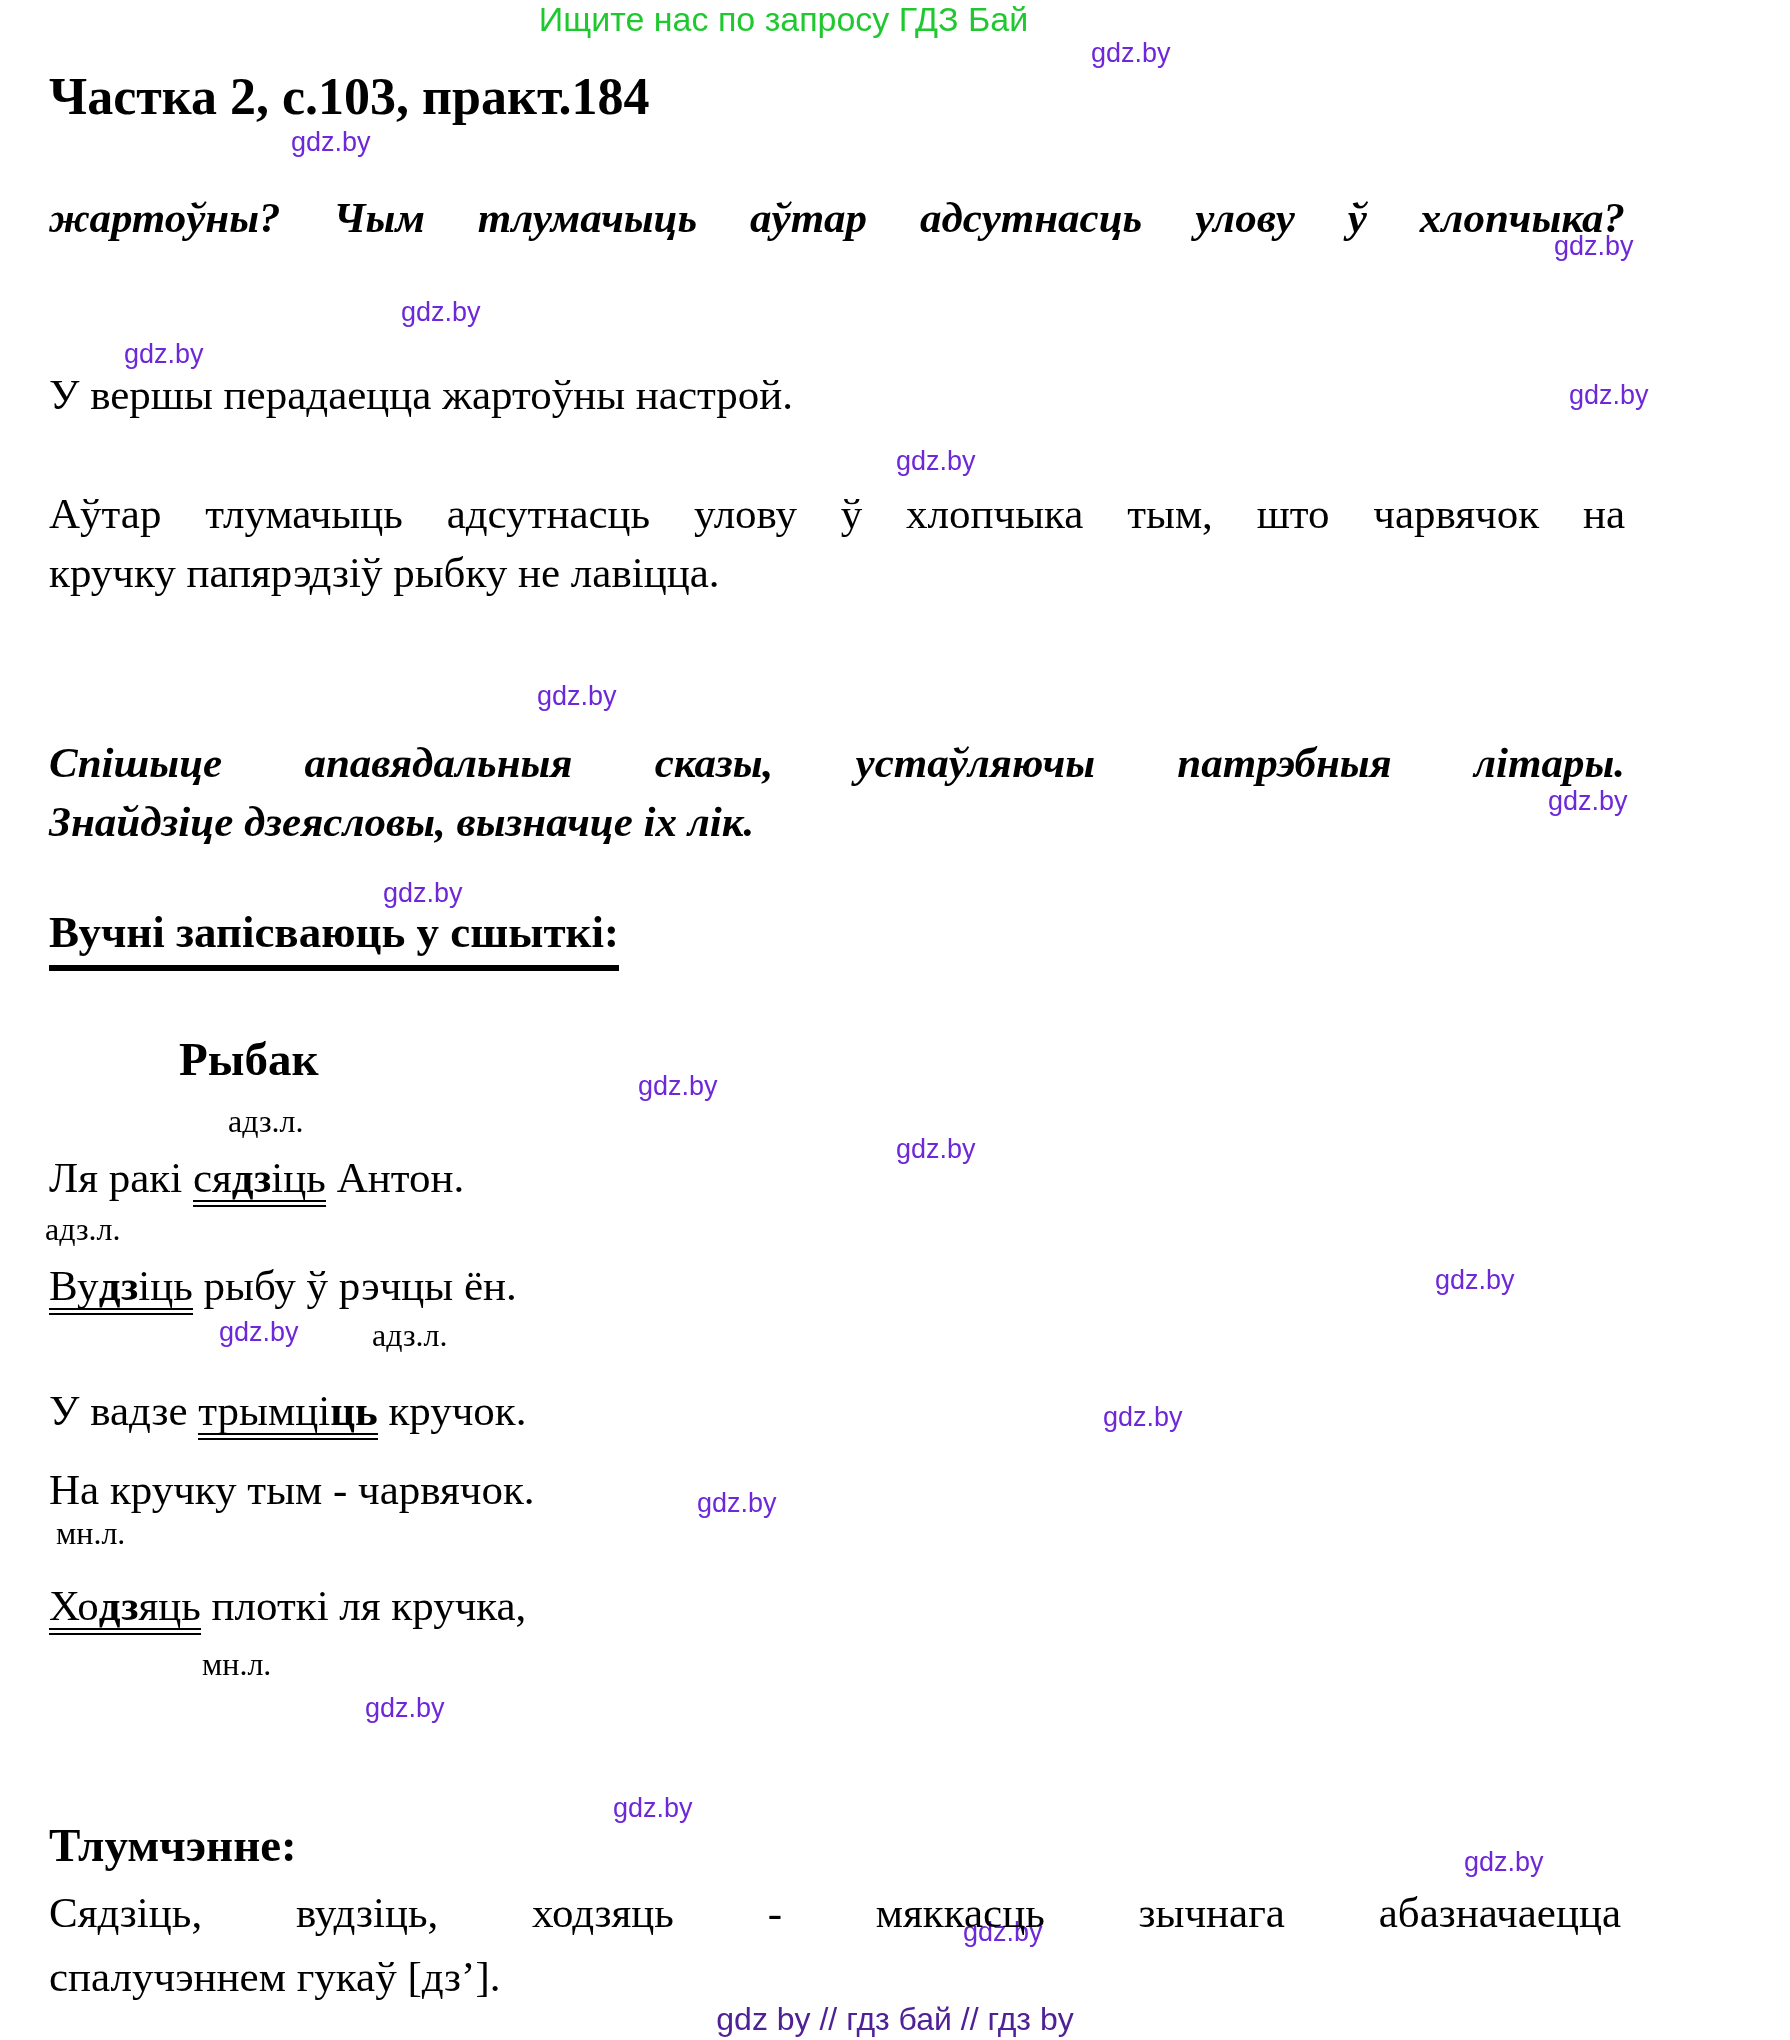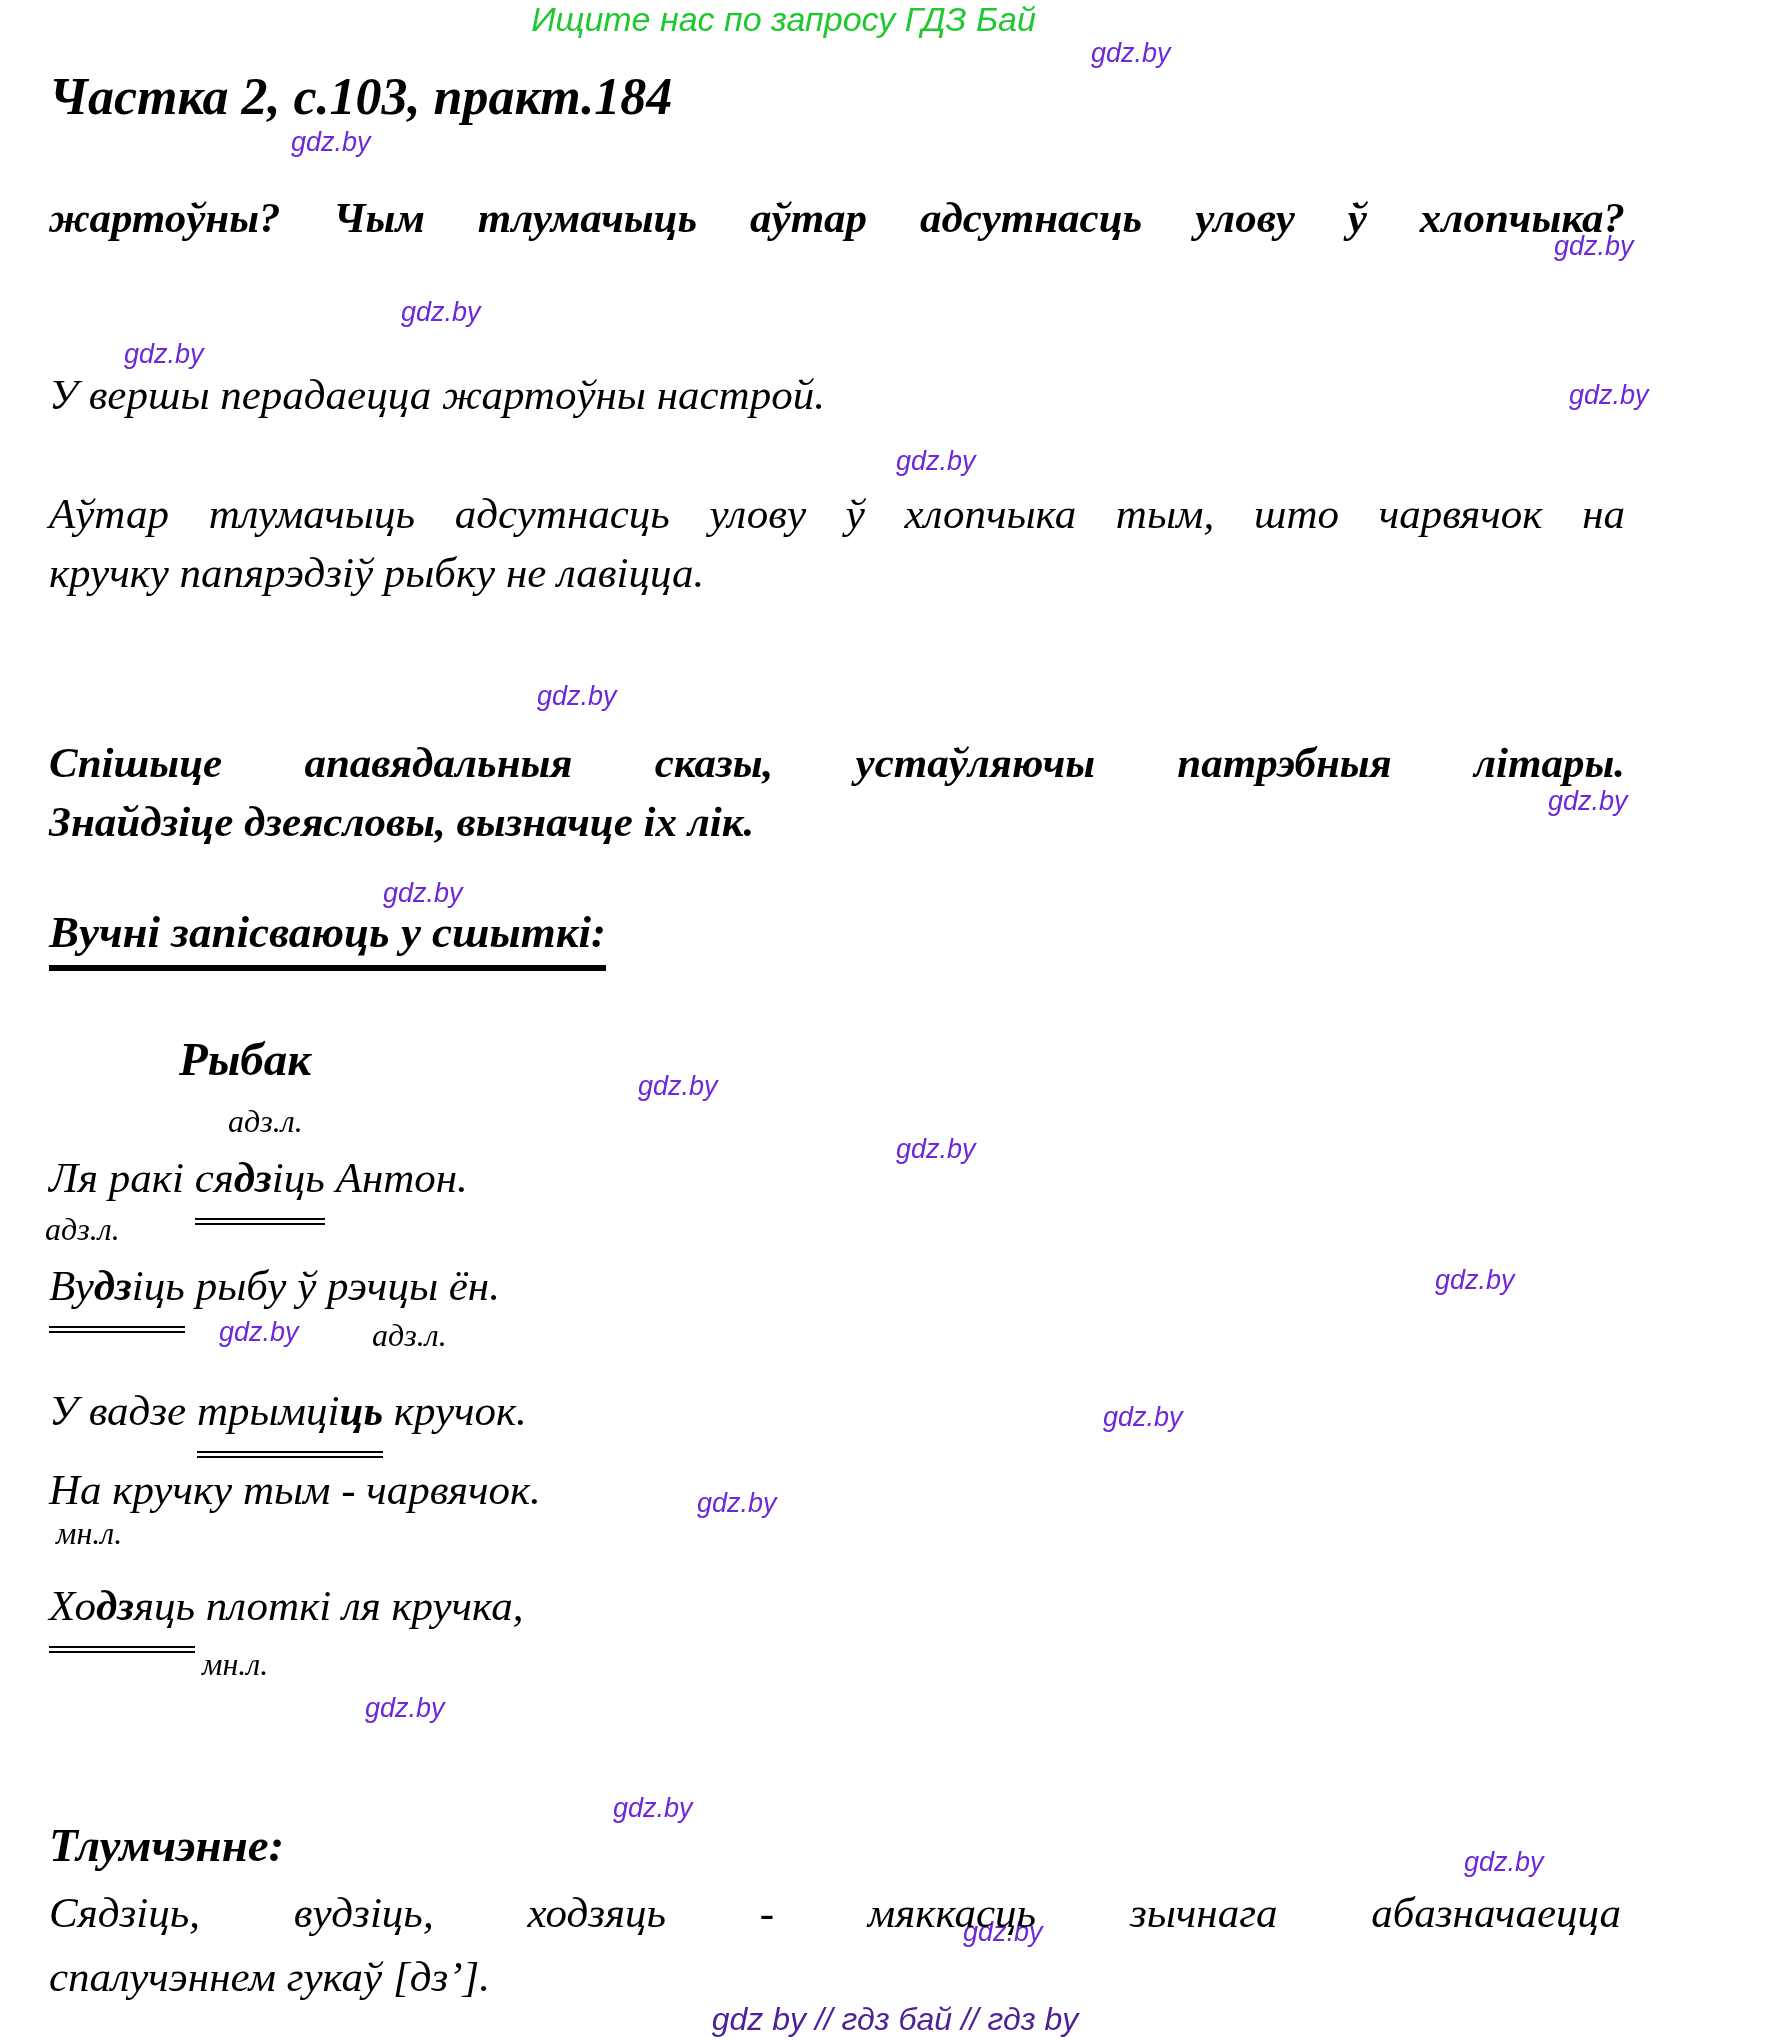--- a/index.html
+++ b/index.html
@@ -9,21 +9,21 @@
   }
   .page {
     position: relative;
     width: 1790px;
     height: 2040px;
     background: #ffffff;
     font-family: "Liberation Serif", serif;
     color: #000000;
     overflow: hidden;
   }
-  .abs { position: absolute; font-style: italic; }
+  .abs { position: absolute; }
 
   .banner {
     left: 0; top: 2;
     width: 1567px;
     text-align: center;
     font-family: "Liberation Sans", sans-serif;
     font-size: 34px;
     font-weight: 500;
     color: #1ec82e;
     top: 0px;
@@ -74,21 +74,21 @@
     font-weight: bold;
     white-space: nowrap;
   }
   .num-label {
     font-size: 32px;
     white-space: nowrap;
   }
   .verb {
     display: inline-block;
     border-bottom: 7.2px double #000;
-    padding-bottom: 18px;
+    padding-bottom: 0;
     line-height: 1.05;
     text-align: right;
   }
   .vb { font-weight: bold; }
   .expl-heading {
     font-size: 47px;
     font-weight: bold;
     white-space: nowrap;
   }
   .expl-line {

